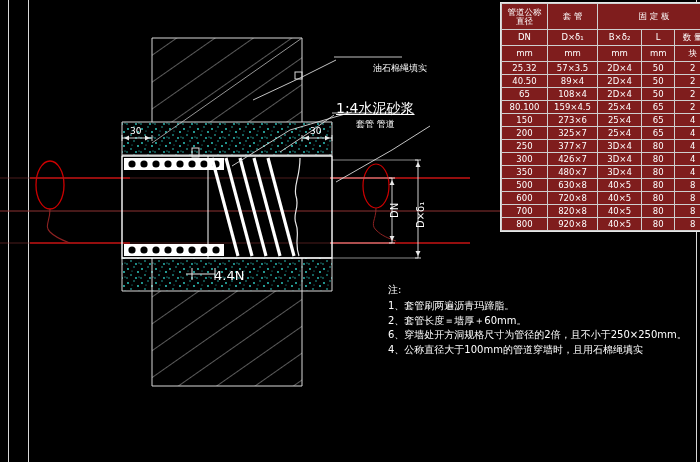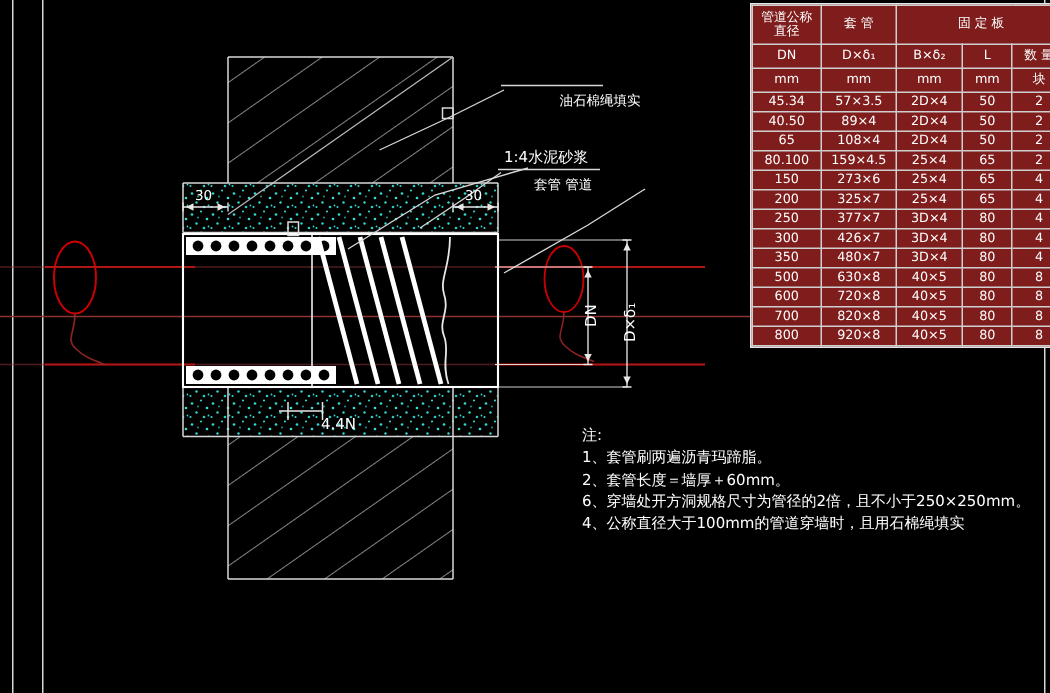--- a/index.html
+++ b/index.html
@@ -236,33 +236,33 @@
       <path d="M 415 160 L 421 160 M 415 258 L 421 258"></path>
       <path d="M 418 162 l -2.5 5 l 5 0 z" fill="#e8e8e8" stroke="none"></path>
       <path d="M 418 256 l -2.5 -5 l 5 0 z" fill="#e8e8e8" stroke="none"></path>
       <line x1="332" y1="160" x2="418" y2="160" stroke-width="0.6"></line>
       <line x1="332" y1="258" x2="418" y2="258" stroke-width="0.6"></line>
     </g>
   </svg>
 
   <div class="lbl lbl-cn" style="left:338px; top:64px;margin-left:35px;">油石棉绳填实</div>
 
-  <div class="lbl" style="left:336px; top:101px; font-size:10px;">1:4水泥砂浆</div>
+  <div class="lbl" style="left:336px; top:101px; font-size:14px;text-decoration:underline;">1:4水泥砂浆</div>
 
   <div class="lbl lbl-cn" style="left:356px; top:120px;">套管  管道</div>
 
   <div class="dim-txt" style="left:130px; top:126px;">30</div>
 
   <div class="dim-txt" style="left:310px; top:126px;">30</div>
 
   <div class="dim-txt vert" style="left:389px; top:218px; font-size:10px;">DN</div>
 
   <div class="dim-txt vert" style="left:415px; top:228px; font-size:10px;">D×δ₁</div>
 
-  <div class="dim-txt" style="left:214px; top:268px; font-size:10px;margin-top:10px;">4.4N</div>
+  <div class="dim-txt" style="left:214px; top:268px; font-size:13px;">4.4N</div>
 
   <div id="spec-table">
     <table>
       <thead>
         <tr>
           <th class="c-dn th-top two-line">管道公称<br>直径</th>
           <th class="c-d th-top" colspan="1">套    管</th>
           <th class="th-top" colspan="3">固  定  板</th>
         </tr>
         <tr>
@@ -275,21 +275,21 @@
         <tr>
           <th class="c-dn">mm</th>
           <th class="c-d">mm</th>
           <th class="c-b">mm</th>
           <th class="c-l">mm</th>
           <th class="c-n">块</th>
         </tr>
       </thead>
       <tbody id="spec-body">
           <tr>
-            <td class="c-dn">45.34</td>
+            <td class="c-dn">25.32</td>
             <td class="c-d">57×3.5</td>
             <td class="c-b">2D×4</td>
             <td class="c-l">50</td>
             <td class="c-n">2</td>
           </tr>
           <tr>
             <td class="c-dn">40.50</td>
             <td class="c-d">89×4</td>
             <td class="c-b">2D×4</td>
             <td class="c-l">50</td>

